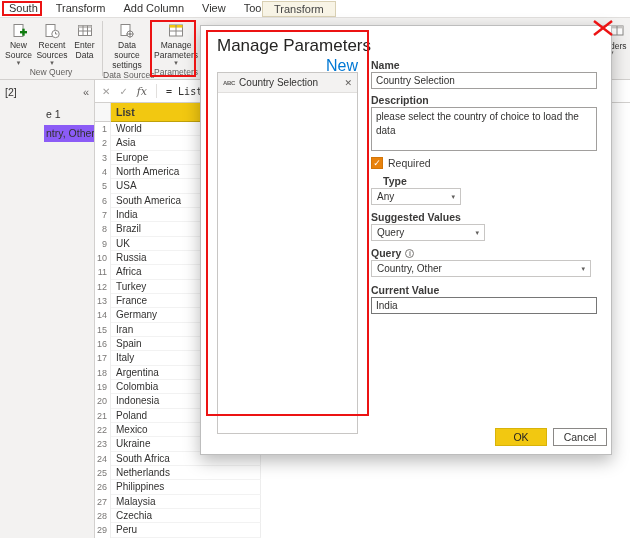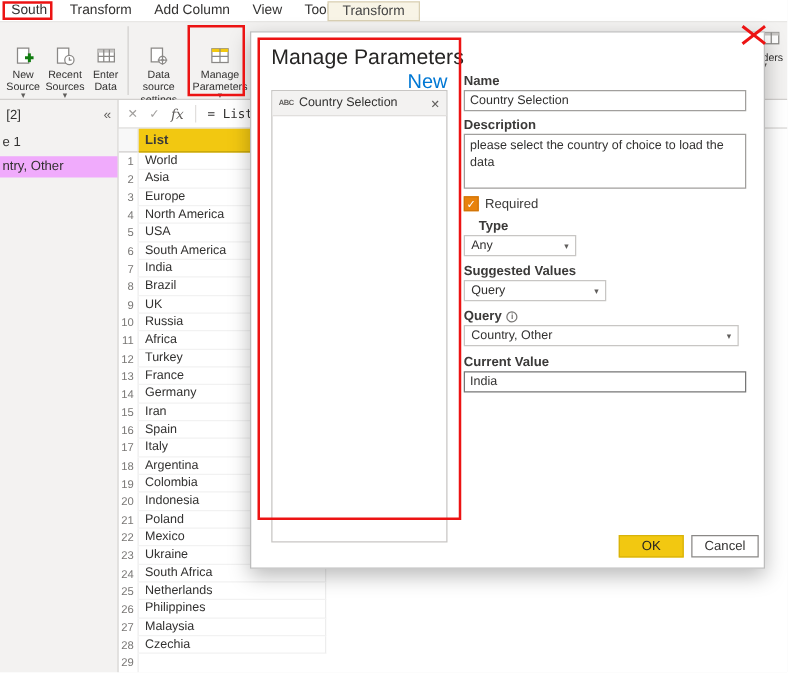--- a/index.html
+++ b/index.html
@@ -20,21 +20,21 @@
     position:absolute; left:262px; top:1px; height:16px; padding:0 11px;
     background:#f8f4e6; border:1px solid #d9d0b4; font-size:11px; line-height:14px; color:#444;
   }
 
   
   .ribbon {
     position:absolute; left:0; top:18px; width:100%; height:62px;
     background:#f3f2f1; border-bottom:1px solid #d2d0ce; display:flex;
   }
   .rgroup { display:flex; flex-direction:column; }
-  .rgroup .btns { flex:1; display:flex; justify-content:center; padding-top:16px; }
+  .rgroup .btns { flex:1; display:flex; justify-content:center; padding-top:2px; }
   .rgroup .glabel { font-size:8.5px; color:#605e5c; text-align:center; padding-bottom:2px; white-space:nowrap; }
   .rsep { width:1px; background:#d2d0ce; margin:3px 0; }
   .rbtn {
     display:flex; flex-direction:column; align-items:center;
     font-size:8.5px; line-height:1.15; text-align:center; color:#323130; padding:1px 1px 0;
   }
   .rbtn .icn { height:20px; display:flex; align-items:center; justify-content:center; }
   .chev { font-size:7px; color:#605e5c; display:block; line-height:4px; }
   .g-newquery { width:102px; }
   .g-datasrc  { width:48px; }
@@ -46,22 +46,22 @@
   }
   .ribbon-right .icn { height:20px; display:flex; align-items:center; }
 
   
   .queries {
     position:absolute; left:0; top:80px; width:95px; bottom:0;
     background:#f3f2f1; border-right:1px solid #d2d0ce;
   }
   .q-header { height:24px; display:flex; justify-content:space-between; align-items:center; padding:0 5px; font-size:10.5px; }
   .q-collapse { color:#605e5c; font-size:11px; cursor:default; }
-  .q-item { height:17px; line-height:17px; font-size:10.5px; padding-left:2px; white-space:nowrap; overflow:hidden; margin-top:2px; }
-  .q-item.sel { background:#f0abfc; }
+  .q-item { height:17px; line-height:17px; font-size:10.5px; padding-left:2px; white-space:nowrap; overflow:hidden; margin-top:2px;margin-left:44px; }
+  .q-item.sel { background:#8b5cf6; }
 
   
   .fbar {
     position:absolute; left:95px; top:80px; right:0; height:23px;
     background:#fff; border-bottom:1px solid #d2d0ce;
     display:flex; align-items:center; gap:9px; padding-left:7px; font-size:10.5px;
   }
   .fbar .fico { color:#a19f9d; font-size:10px; }
   .fbar .fx { font-style:italic; font-family:"DejaVu Serif", serif; color:#605e5c; font-size:11px; }
   .fbar .fdiv { width:1px; height:14px; background:#e1dfdd; }
@@ -382,20 +382,21 @@
         <div class="grid-row">
           <div class="row-num">27</div>
           <div class="row-cell">Malaysia</div>
         </div>
         <div class="grid-row">
           <div class="row-num">28</div>
           <div class="row-cell">Czechia</div>
         </div>
         <div class="grid-row">
           <div class="row-num">29</div>
+          <div class="row-cell">Peru</div>
         </div>
       </div>
   </div>
 
   <div class="dialog">
     <div class="d-title">Manage Parameters</div>
     <div class="d-new">New</div>
 
     <div class="plist">
       <div class="p-item">

